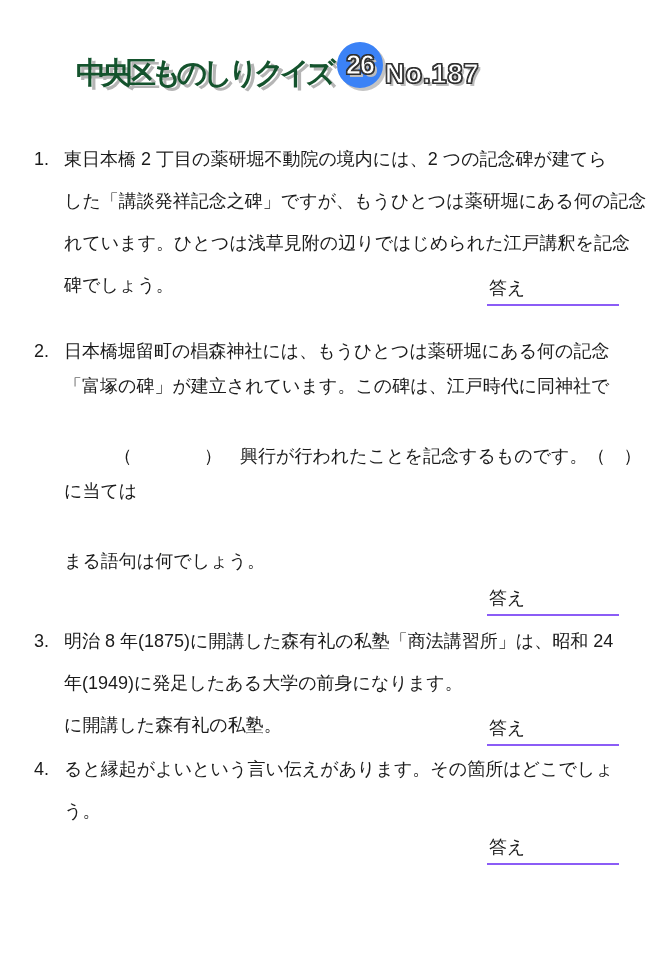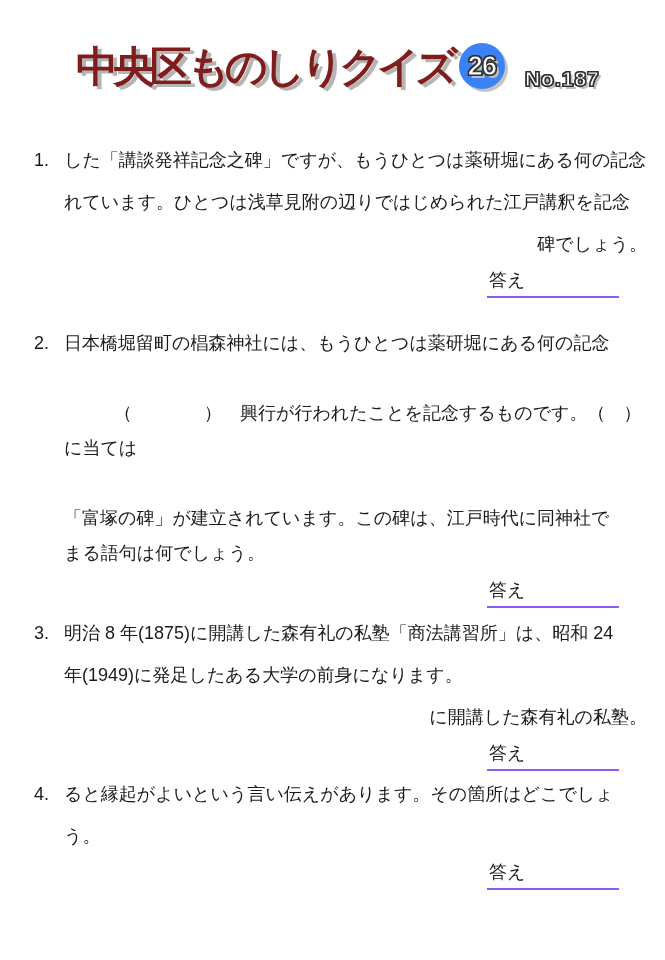--- a/index.html
+++ b/index.html
@@ -14,24 +14,24 @@
   .page { width: 665px; height: 960px; position: relative; background:#fff; }
 
   
   .title-row {
     display: flex;
     align-items: flex-end;
     margin: 42px 0 0 76px;
     white-space: nowrap;
   }
   .title-main {
-    font-size: 42px;
+    font-size: 30px;
     font-weight: bold;
     letter-spacing: -5px;
-    color: #7f1d1d;
+    color: #14532d;
     text-shadow: 4px 3px 0 #b5b5b5;
     line-height: 1.2;
   }
   .title-circle {
     width: 46px; height: 46px;
     border: 8px solid #3b82f6;
     border-radius: 50%;
     display: flex; align-items: center; justify-content: center;
     margin: 0 0 3px 6px;
     box-shadow: 3px 3px 0 #c4c4c4;
@@ -41,40 +41,39 @@
   .outline-text {
     color: #ffffff;
     font-weight: bold;
     -webkit-text-stroke: 1px #2e2e2e;
     text-shadow:
       -1px -1px 0 #2e2e2e, 1px -1px 0 #2e2e2e,
       -1px  1px 0 #2e2e2e, 1px  1px 0 #2e2e2e,
        3px  3px 0 #bdbdbd;
   }
   .title-circle .circle-num { font-size: 27px; letter-spacing: -1px; }
-  .title-no { font-size: 21px; margin: 0 0 1px 20px; letter-spacing: 1px; text-align: right; }
+  .title-no { font-size: 27px; margin: 0 0 1px 2px; letter-spacing: 1px; text-align: right; }
 
   
   .questions { margin: 47px 18px 0 34px; font-size: 18px; }
   .question { display: flex; }
   .q-num { width: 30px; flex: none; line-height: 42px; }
   .q-body { flex: 1; min-width: 0; }
   .q-line { line-height: 42px; white-space: pre-wrap; }
   .question-2 { margin-top: 28px; }
   .question-2 .q-line, .question-2 .q-num { line-height: 35px; }
   .question-3 { margin-top: 4px; }
   .question-4 { margin-top: 2px; }
 
   .paren-gap { display: inline-block; width: 72px; }
 
   .tail-row {
     display: flex;
     justify-content: space-between;
     align-items: flex-end;
-    flex-direction: column;
   }
   .answer-row {
     display: flex;
     justify-content: flex-end;
     align-items: flex-end;
     line-height: 36px;
   }
   .question-2 .answer-row { margin-top: 4px; }
   .answer-blank {
     display: inline-block;
@@ -97,37 +96,38 @@
       <span class="circle-num outline-text">26</span>
     </span>
     <span class="title-no outline-text">No.187</span>
   </div>
 
   <div class="questions">
 
     <div class="question question-1">
       <div class="q-num">1.</div>
       <div class="q-body">
+        <div class="q-line">東日本橋 2 丁目の薬研堀不動院の境内には、2 つの記念碑が建てら</div>
         <div class="q-line">した「講談発祥記念之碑」ですが、もうひとつは薬研堀にある何の記念</div>
         <div class="q-line">れています。ひとつは浅草見附の辺りではじめられた江戸講釈を記念</div>
         <div class="q-line tail-row">
           <span>碑でしょう。</span>
           <span class="answer-blank"><span class="answer-label">答え</span></span>
         </div>
       </div>
     </div>
 
     <div class="question question-2">
       <div class="q-num">2.</div>
       <div class="q-body">
         <div class="q-line">日本橋堀留町の椙森神社には、もうひとつは薬研堀にある何の記念</div>
+        <div class="q-line">「富塚の碑」が建立されています。この碑は、江戸時代に同神社で</div>
         <div class="q-line">
           <span>（</span><span class="paren-gap"></span><span>）　興行が行われたことを記念するものです。（　）に当ては</span>
         </div>
-        <div class="q-line">「富塚の碑」が建立されています。この碑は、江戸時代に同神社で</div>
         <div class="q-line">まる語句は何でしょう。</div>
         <div class="answer-row">
           <span class="answer-blank"><span class="answer-label">答え</span></span>
         </div>
       </div>
     </div>
 
     <div class="question question-3">
       <div class="q-num">3.</div>
       <div class="q-body">

